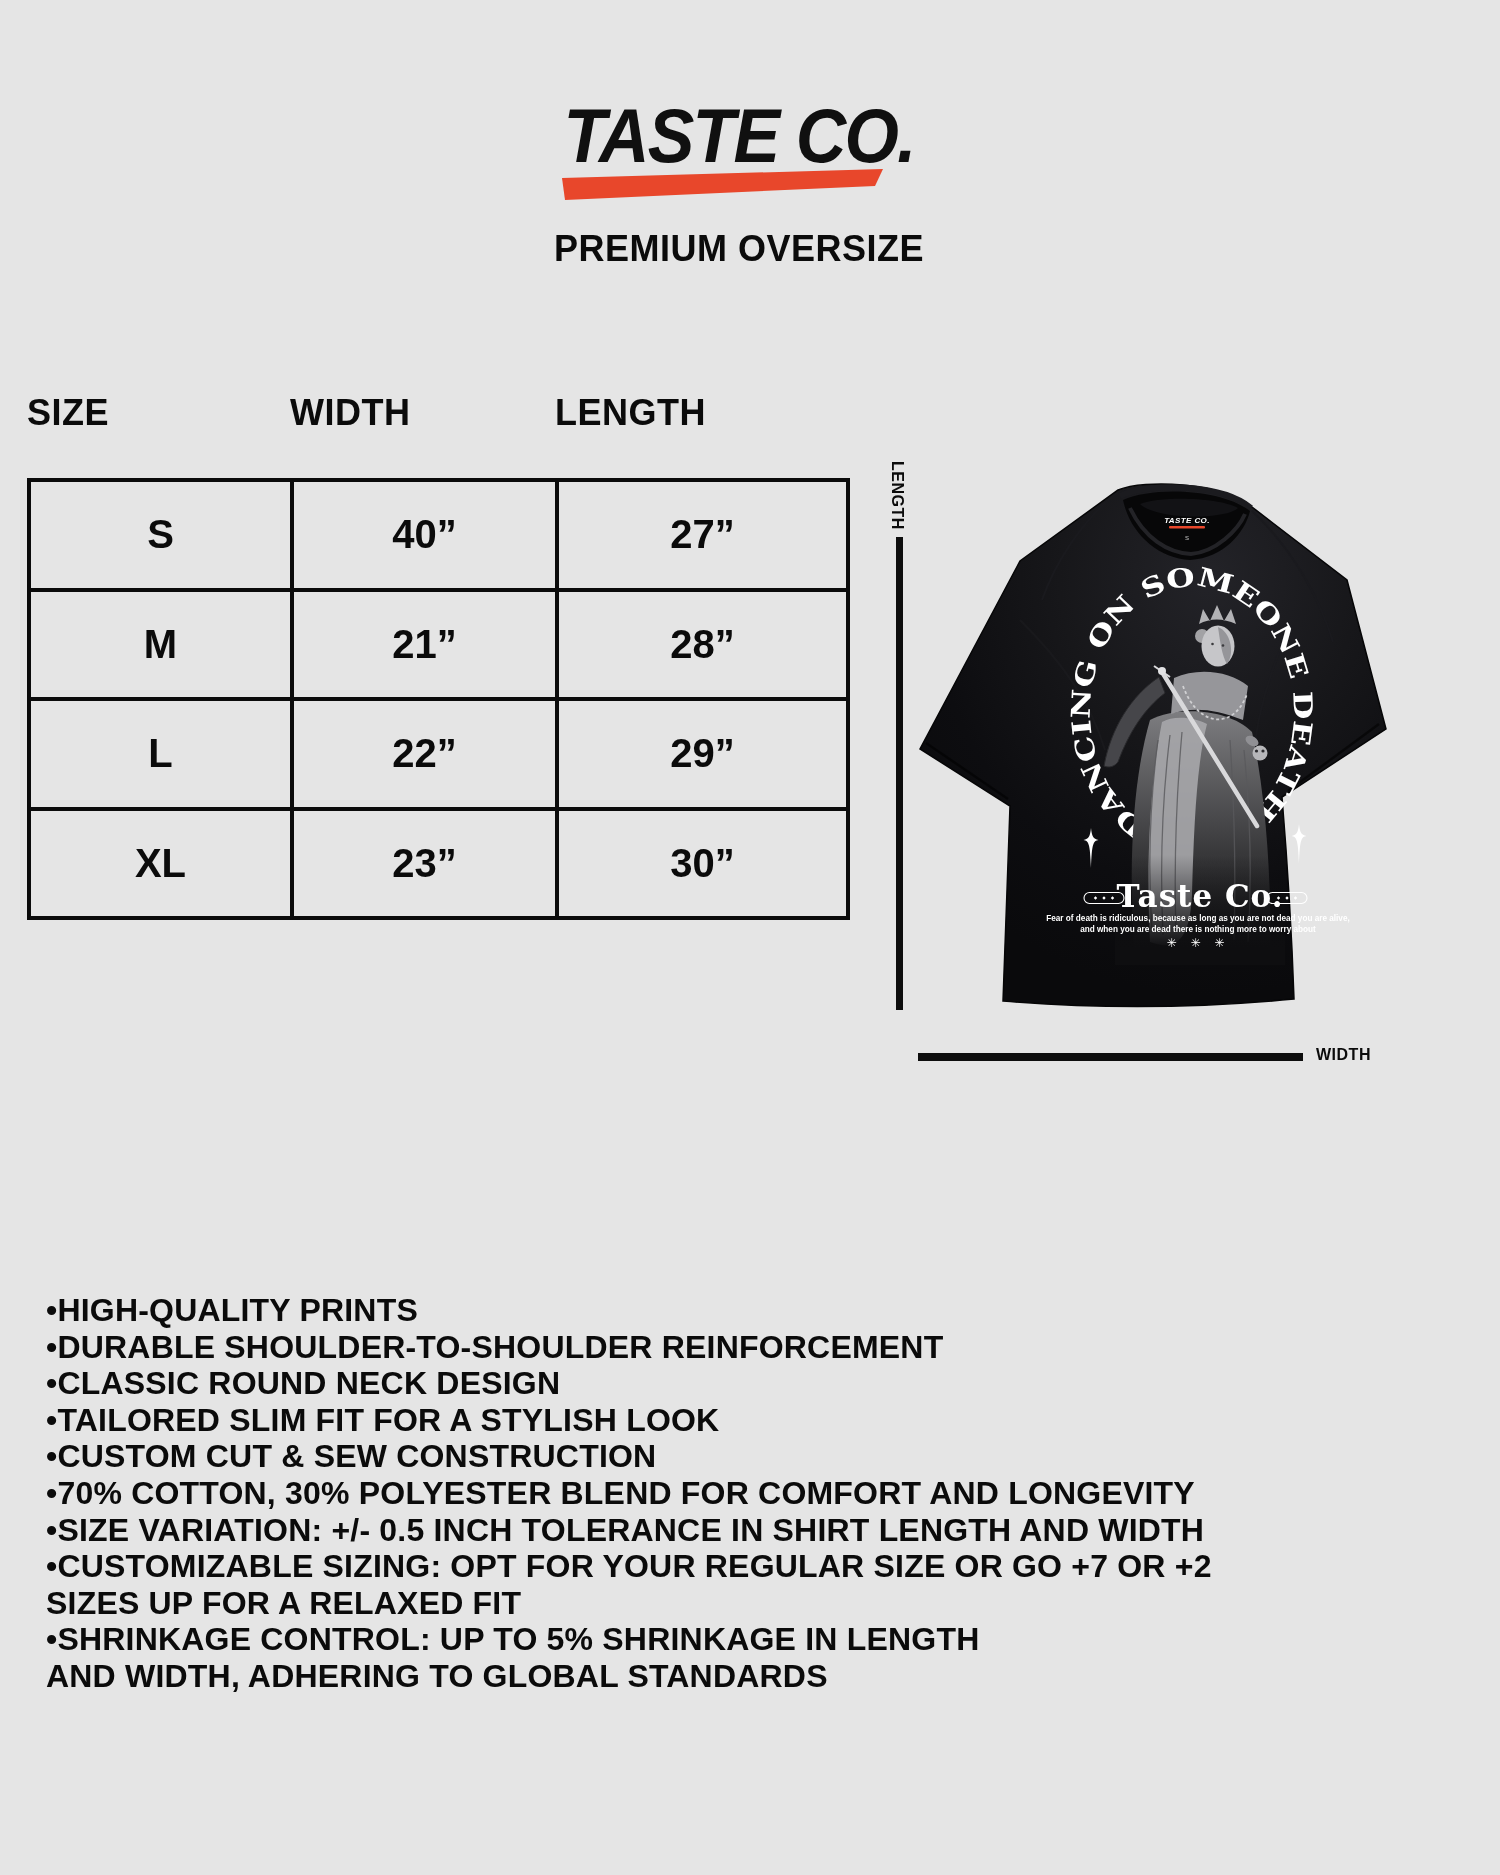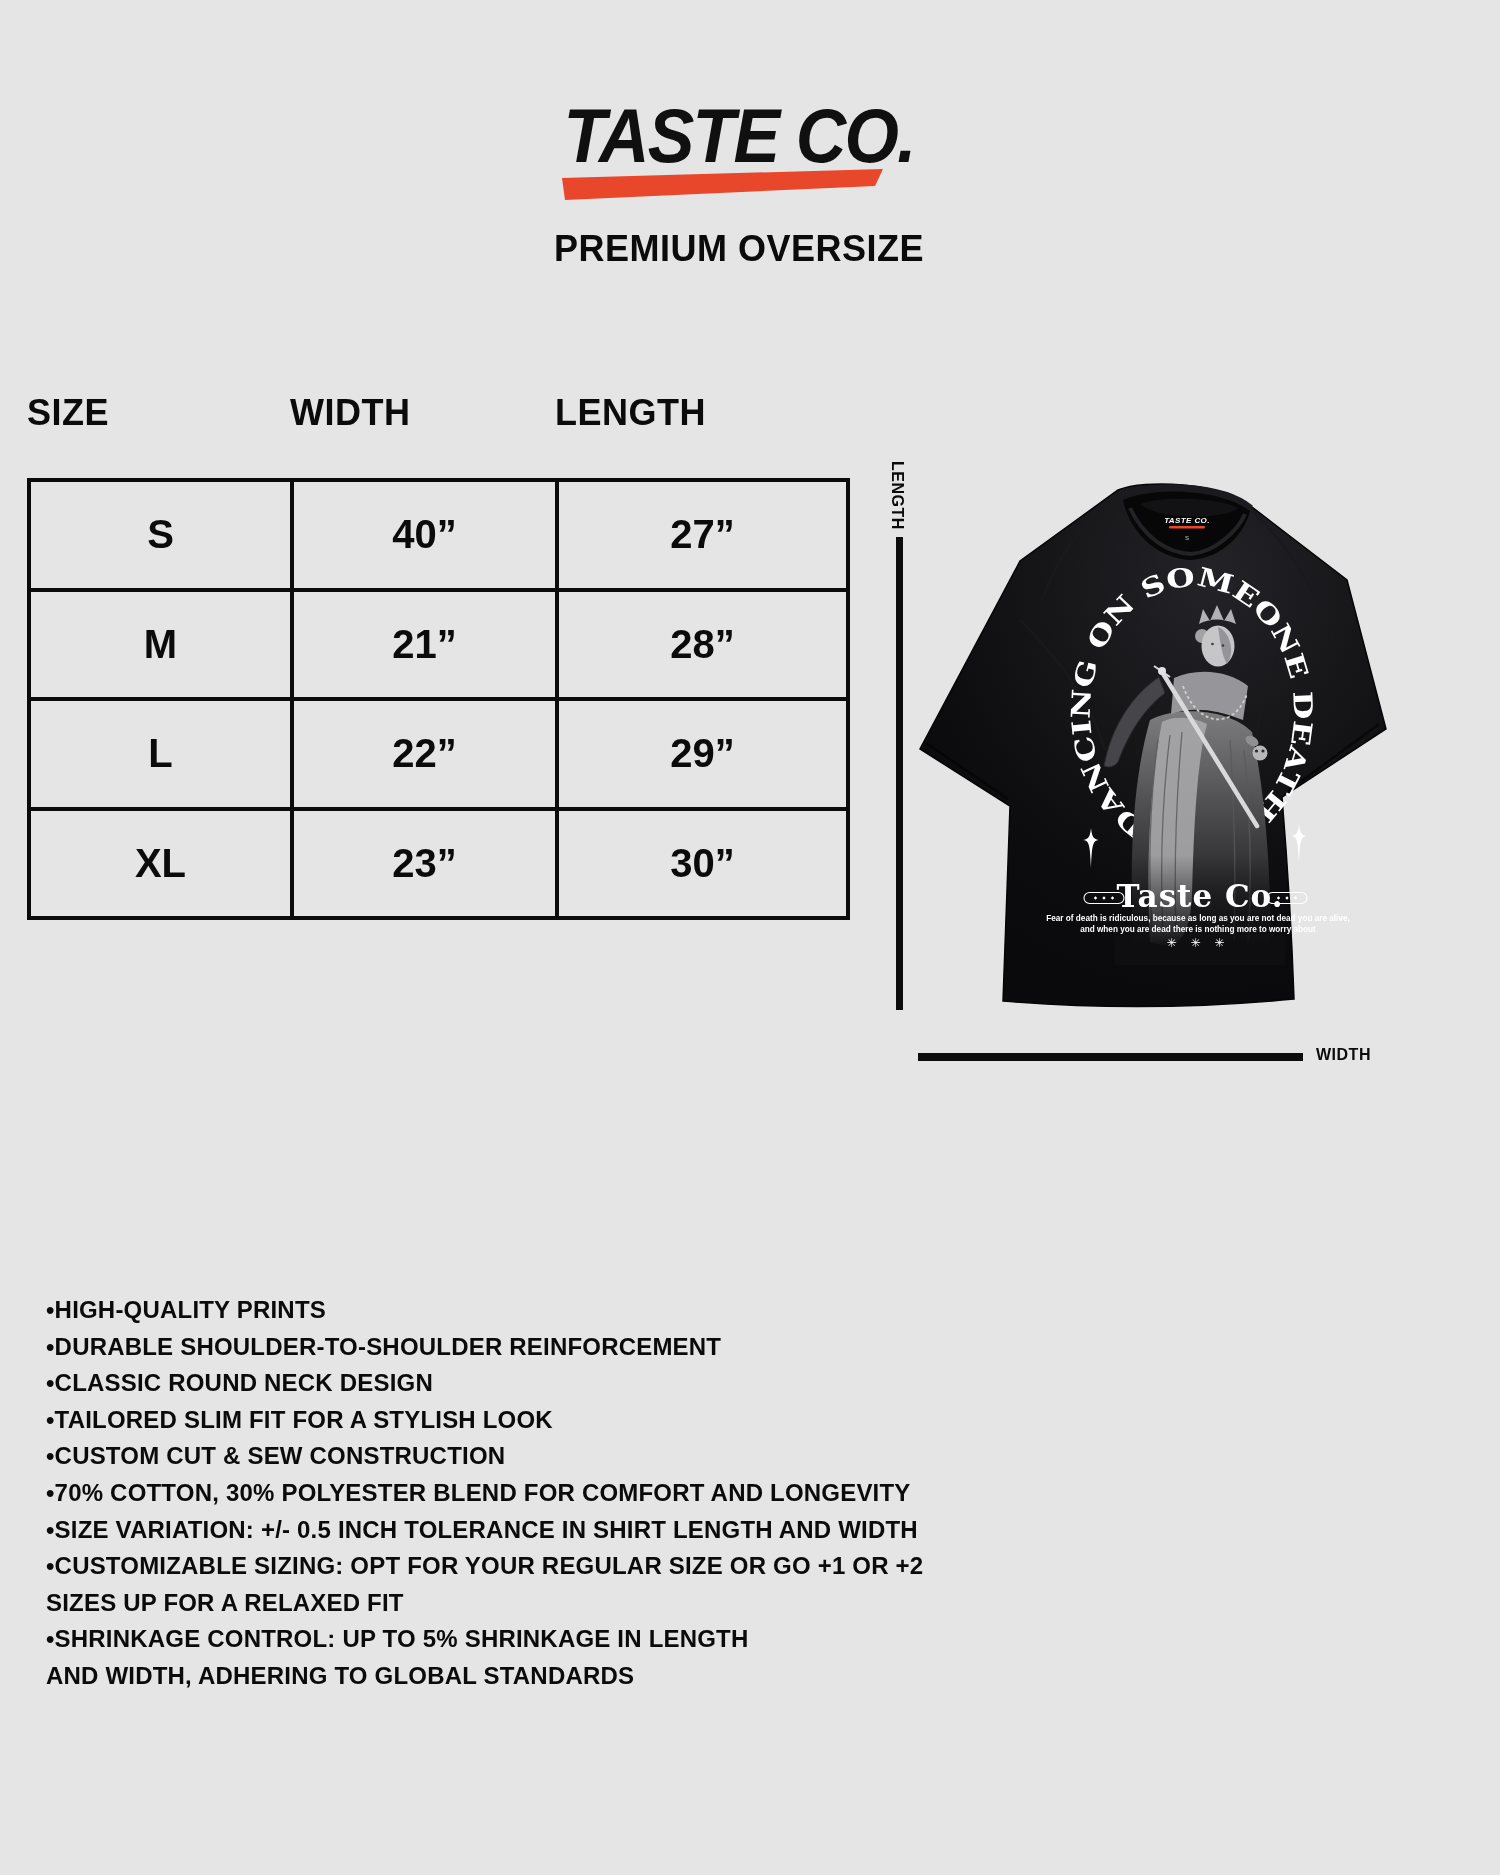--- a/index.html
+++ b/index.html
@@ -21,21 +21,21 @@
   table.size-table td{border:4px solid #0b0b0b;text-align:center;vertical-align:middle;
                       font-size:40px;font-weight:bold;padding:0;}
   
   .length-label{left:906px;top:461px;transform-origin:0 0;transform:rotate(90deg);
                 font-size:16px;font-weight:bold;letter-spacing:.5px;white-space:nowrap;}
   .length-bar{left:896px;top:537px;width:7px;height:473px;background:#0d0d0d;}
   .width-bar{left:918px;top:1053px;width:385px;height:8px;background:#0d0d0d;}
   .width-label{left:1316px;top:1046px;font-size:16px;font-weight:bold;letter-spacing:.5px;}
   .shirt-svg{left:900px;top:470px;width:500px;height:560px;}
   
-  .features{left:46px;top:1292px;font-size:24px;font-weight:bold;letter-spacing:.2px;line-height:36.6px;
+  .features{left:46px;top:1292px;font-size:32px;font-weight:bold;letter-spacing:.2px;line-height:36.6px;
             white-space:nowrap;}
 </style>
 </head>
 <body>
 
 <div id="page">
 
   <div class="abs brand-logo">TASTE CO.</div>
   <svg class="abs swoosh" viewBox="0 0 321 34">
     <polygon points="0,9 321,0 313,17 3,31" fill="#E8472B"></polygon>
@@ -187,19 +187,19 @@
   </svg>
 
   <div class="abs features">
     <div>•HIGH-QUALITY PRINTS</div>
     <div>•DURABLE SHOULDER-TO-SHOULDER REINFORCEMENT</div>
     <div>•CLASSIC ROUND NECK DESIGN</div>
     <div>•TAILORED SLIM FIT FOR A STYLISH LOOK</div>
     <div>•CUSTOM CUT &amp; SEW CONSTRUCTION</div>
     <div>•70% COTTON, 30% POLYESTER BLEND FOR COMFORT AND LONGEVITY</div>
     <div>•SIZE VARIATION: +/- 0.5 INCH TOLERANCE IN SHIRT LENGTH AND WIDTH</div>
-    <div>•CUSTOMIZABLE SIZING: OPT FOR YOUR REGULAR SIZE OR GO +1 OR +2</div>
+    <div>•CUSTOMIZABLE SIZING: OPT FOR YOUR REGULAR SIZE OR GO +7 OR +2</div>
     <div>SIZES UP FOR A RELAXED FIT</div>
     <div>•SHRINKAGE CONTROL: UP TO 5% SHRINKAGE IN LENGTH</div>
     <div>AND WIDTH, ADHERING TO GLOBAL STANDARDS</div>
   </div>
 
 </div>
 
 </body></html>

